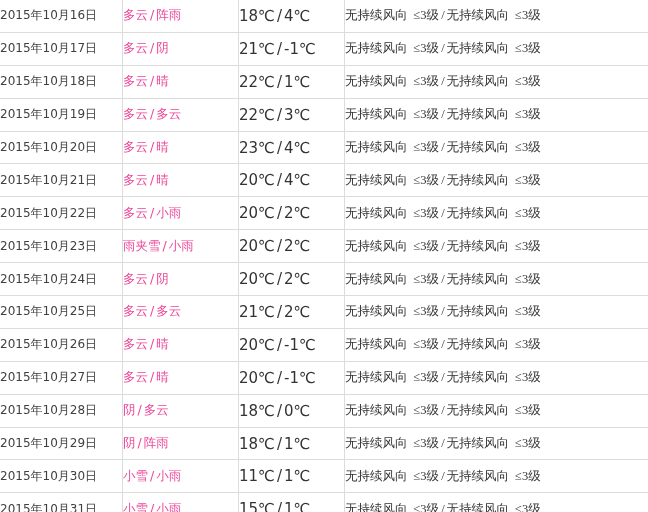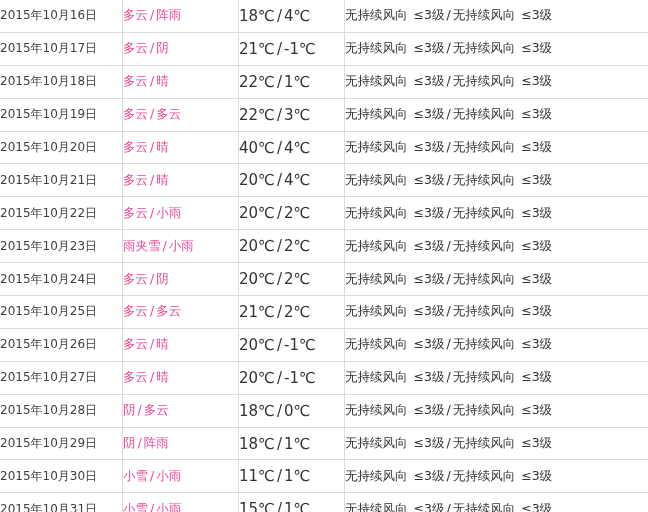--- a/index.html
+++ b/index.html
@@ -49,20 +49,21 @@
     padding-left: 8px;
     color: #333333;
     font-size: 15px;
     border-left: 1px solid #dcdcdc;
   }
   .col-wind {
     padding-left: 8px;
     color: #333333;
     font-size: 12.5px;
     border-left: 1px solid #dcdcdc;
+    font-family: Liberation Serif, serif;
   }
   .sep {
     display: inline-block;
     padding: 0 2px;
   }
   .wind-sep {
     display: inline-block;
     padding: 0 3px;
   }
 </style>
@@ -91,21 +92,21 @@
       </tr>
       <tr>
         <td class="col-date"><span>2015年10月19日</span></td>
         <td class="col-weather"><span>多云</span><span class="sep">/</span><span>多云</span></td>
         <td class="col-temp"><span>22℃</span><span class="sep">/</span><span>3℃</span></td>
         <td class="col-wind"><span>无持续风向</span><span class="wind-sep"> </span><span>≤3级</span><span class="sep">/</span><span>无持续风向</span><span class="wind-sep"> </span><span>≤3级</span></td>
       </tr>
       <tr>
         <td class="col-date"><span>2015年10月20日</span></td>
         <td class="col-weather"><span>多云</span><span class="sep">/</span><span>晴</span></td>
-        <td class="col-temp"><span>40℃</span><span class="sep">/</span><span>4℃</span></td>
+        <td class="col-temp"><span>23℃</span><span class="sep">/</span><span>4℃</span></td>
         <td class="col-wind"><span>无持续风向</span><span class="wind-sep"> </span><span>≤3级</span><span class="sep">/</span><span>无持续风向</span><span class="wind-sep"> </span><span>≤3级</span></td>
       </tr>
       <tr>
         <td class="col-date"><span>2015年10月21日</span></td>
         <td class="col-weather"><span>多云</span><span class="sep">/</span><span>晴</span></td>
         <td class="col-temp"><span>20℃</span><span class="sep">/</span><span>4℃</span></td>
         <td class="col-wind"><span>无持续风向</span><span class="wind-sep"> </span><span>≤3级</span><span class="sep">/</span><span>无持续风向</span><span class="wind-sep"> </span><span>≤3级</span></td>
       </tr>
       <tr>
         <td class="col-date"><span>2015年10月22日</span></td>

